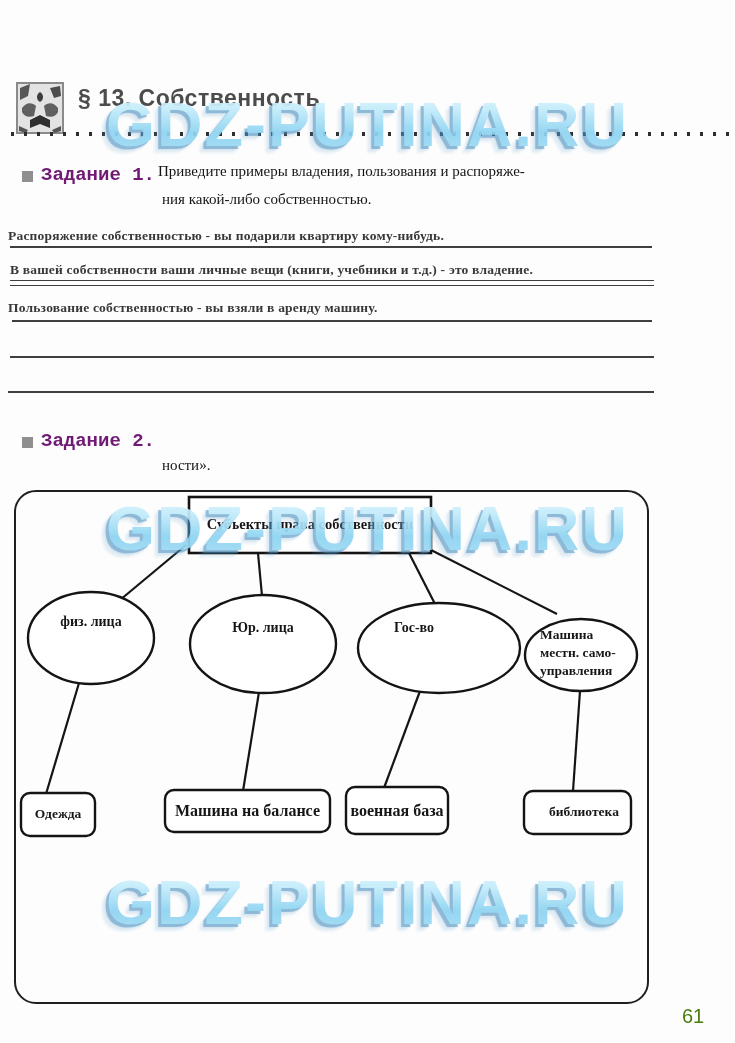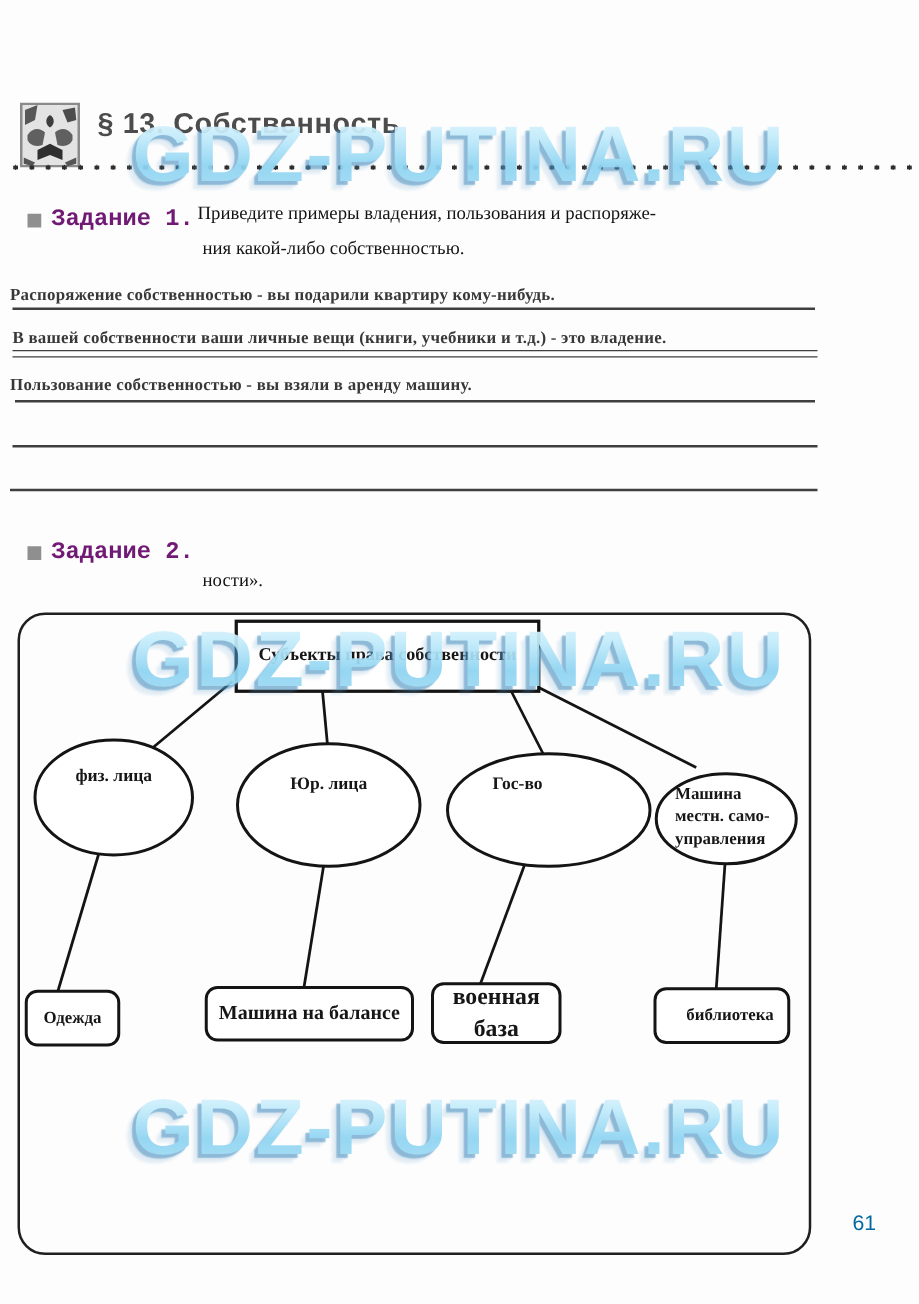--- a/index.html
+++ b/index.html
@@ -49,22 +49,22 @@
     left:14px;top:490px;width:631px;height:510px;
     border:2px solid #1f1f1f;border-radius:22px;z-index:2;background:transparent;
   }
   #diagram svg{position:absolute;left:0;top:0;}
   .node-label{
     position:absolute;font-weight:bold;font-size:14px;color:#161616;line-height:1.35;
   }
   .center-box{display:flex;align-items:center;justify-content:center;text-align:center;}
 
   #page-number{
-    left:682px;top:969px;font-family:"Liberation Sans",sans-serif;
-    font-size:17px;color:#0369a1;
+    left:682px;top:1005px;font-family:"Liberation Sans",sans-serif;
+    font-size:20px;color:#4d7c0f;
   }
 </style>
 </head>
 <body>
 
 <div id="page">
 
   <svg class="abs" style="left:16px;top:82px;" width="48" height="52" viewBox="0 0 48 52">
     <rect x="1" y="1" width="46" height="50" fill="#e3e3e3" stroke="#8a8a8a" stroke-width="2"></rect>
     <path d="M4 6 L14 2 L12 14 L4 18 Z" fill="#575757"></path>
@@ -133,21 +133,21 @@
     <div class="node-label" style="left:184px;top:127px;width:126px;text-align:center;">Юр. лица</div>
     <div class="node-label" style="left:378px;top:127px;">Гос-во</div>
     <div class="node-label" style="left:524px;top:134px;width:94px;font-size:13.5px;">
       <span style="display:block;">Машина</span>
       <span style="display:block;">местн. само-</span>
       <span style="display:block;">управления</span>
     </div>
 
     <div class="node-label center-box" style="left:5px;top:301px;width:74px;height:43px;font-size:13.5px;">Одежда</div>
     <div class="node-label center-box" style="left:149px;top:298px;width:165px;height:42px;font-size:16px;">Машина на балансе</div>
-    <div class="node-label center-box" style="left:330px;top:295px;width:102px;height:47px;font-size:19px;">военная база</div>
+    <div class="node-label center-box" style="left:330px;top:295px;width:102px;height:47px;font-size:16px;">военная база</div>
     <div class="node-label center-box" style="left:508px;top:299px;width:120px;height:43px;font-size:13.5px;">библиотека</div>
   </div>
 
   <div class="abs watermark" id="wm-middle">GDZ-PUTINA.RU</div>
   <div class="abs watermark" id="wm-bottom">GDZ-PUTINA.RU</div>
 
   <div class="abs" id="page-number">61</div>
 </div>
 
 </body></html>

